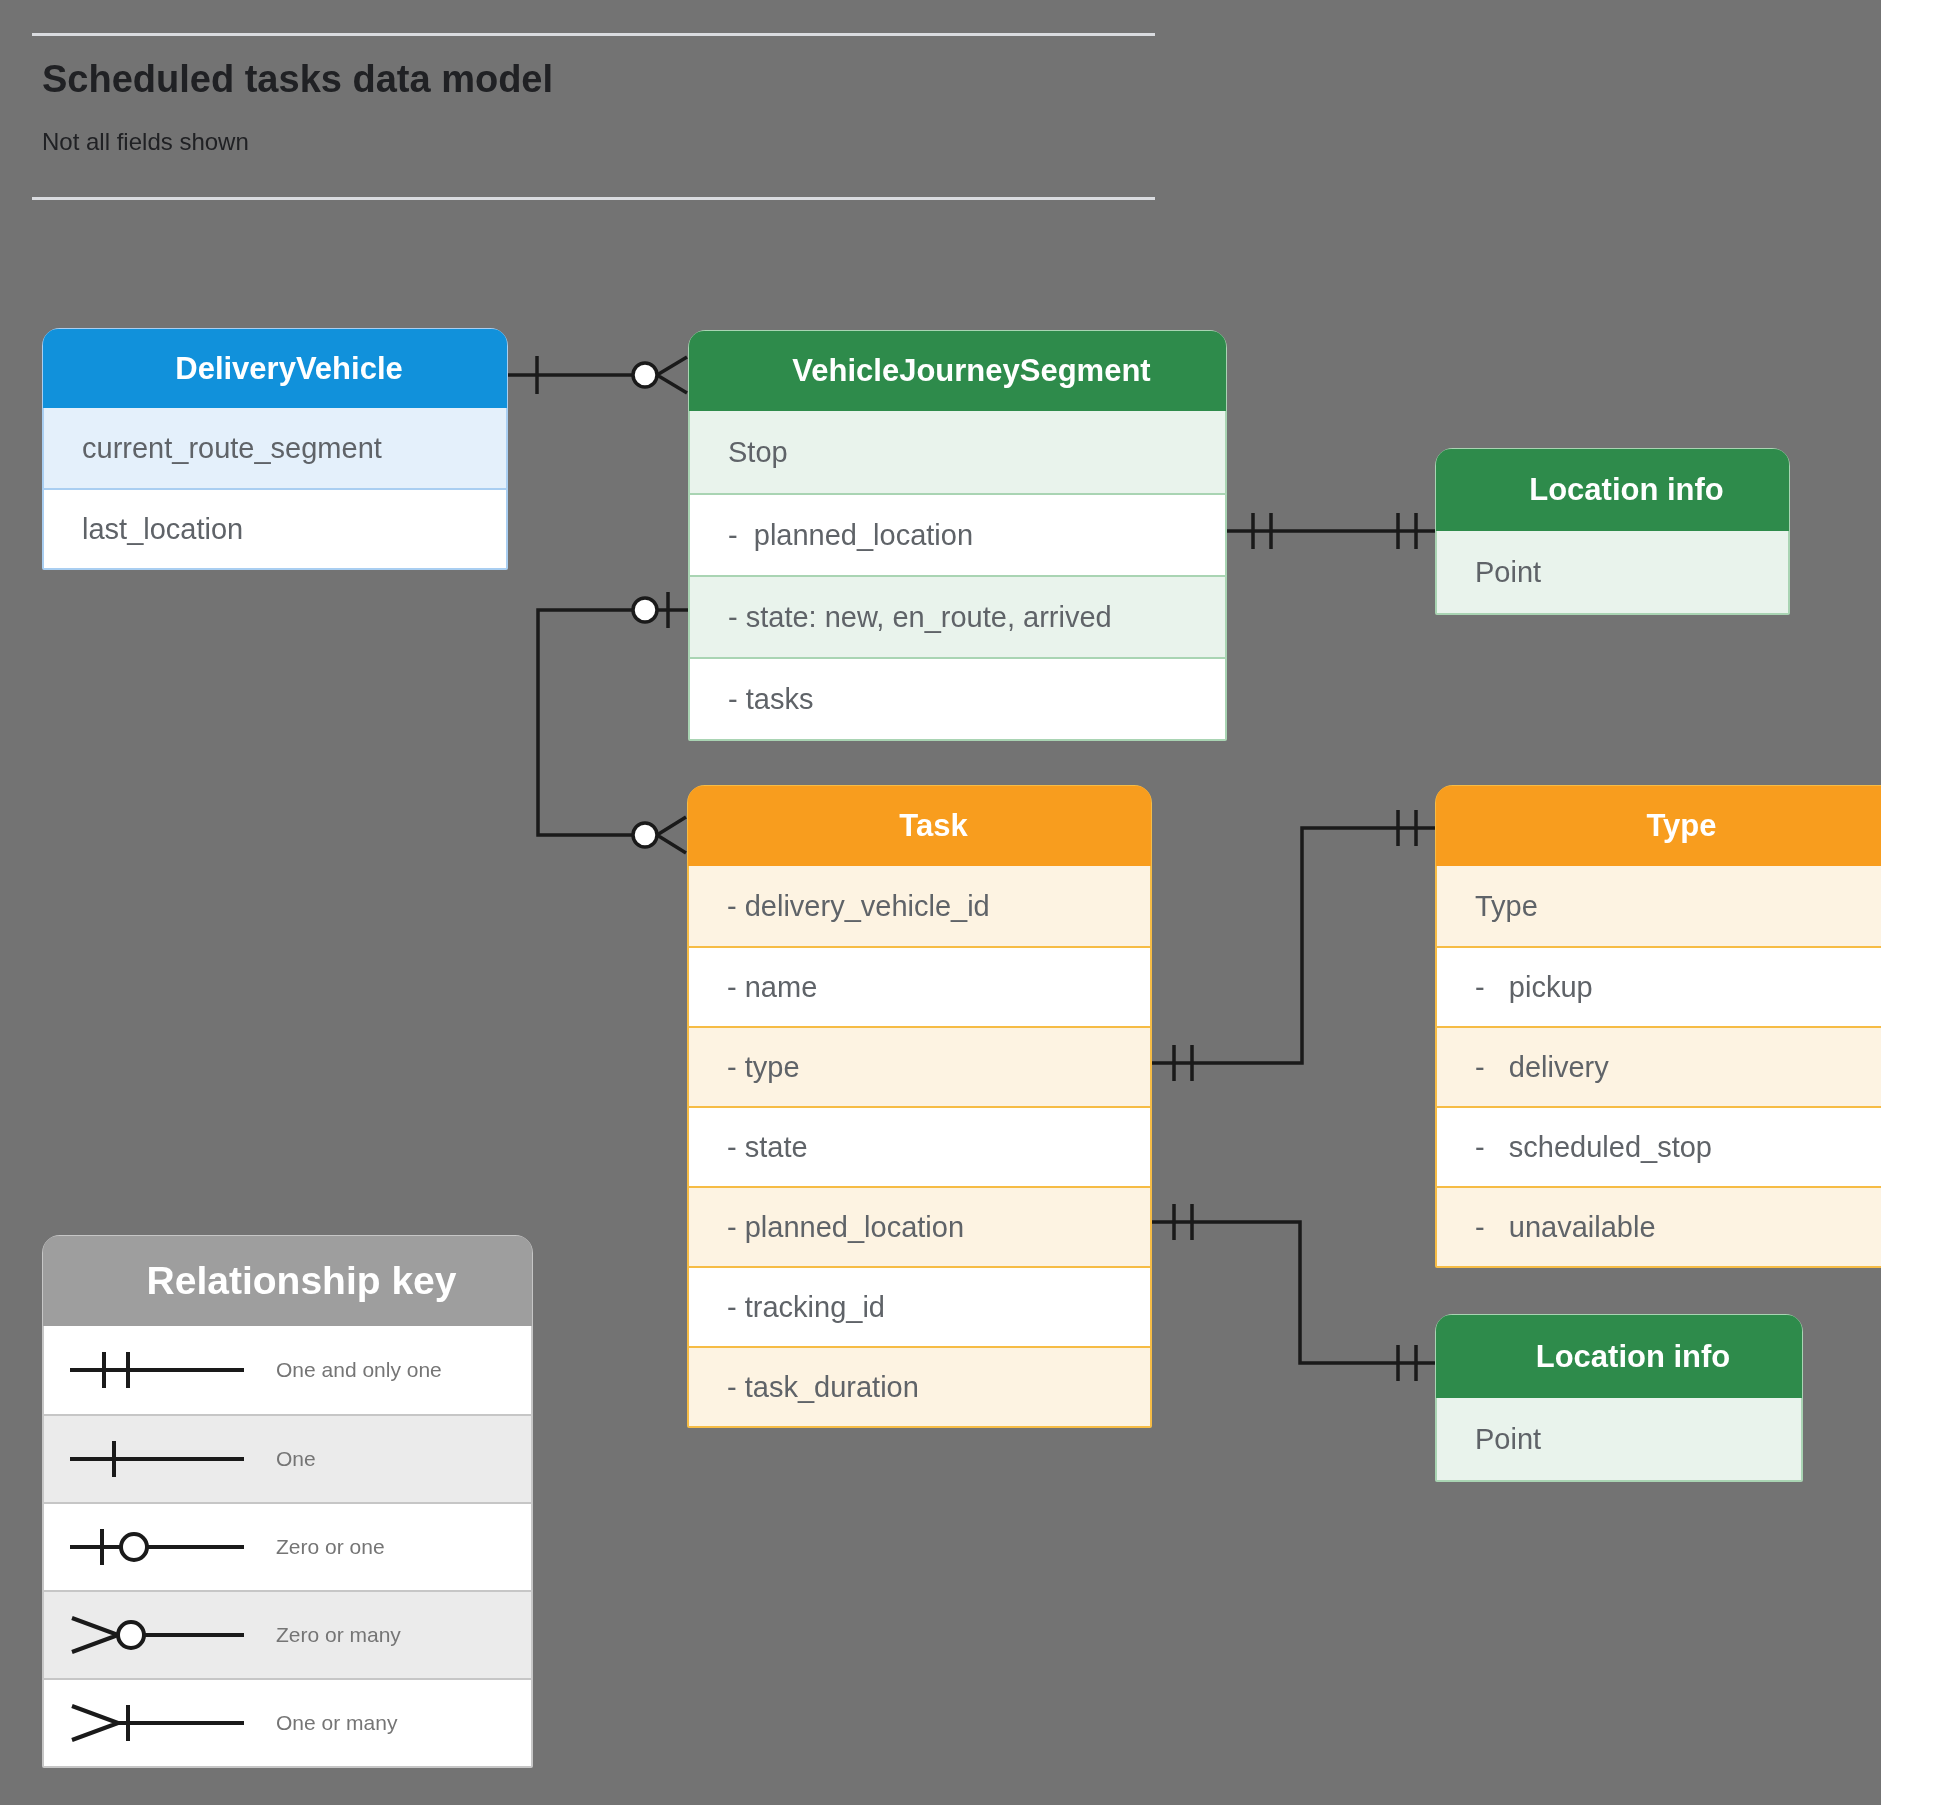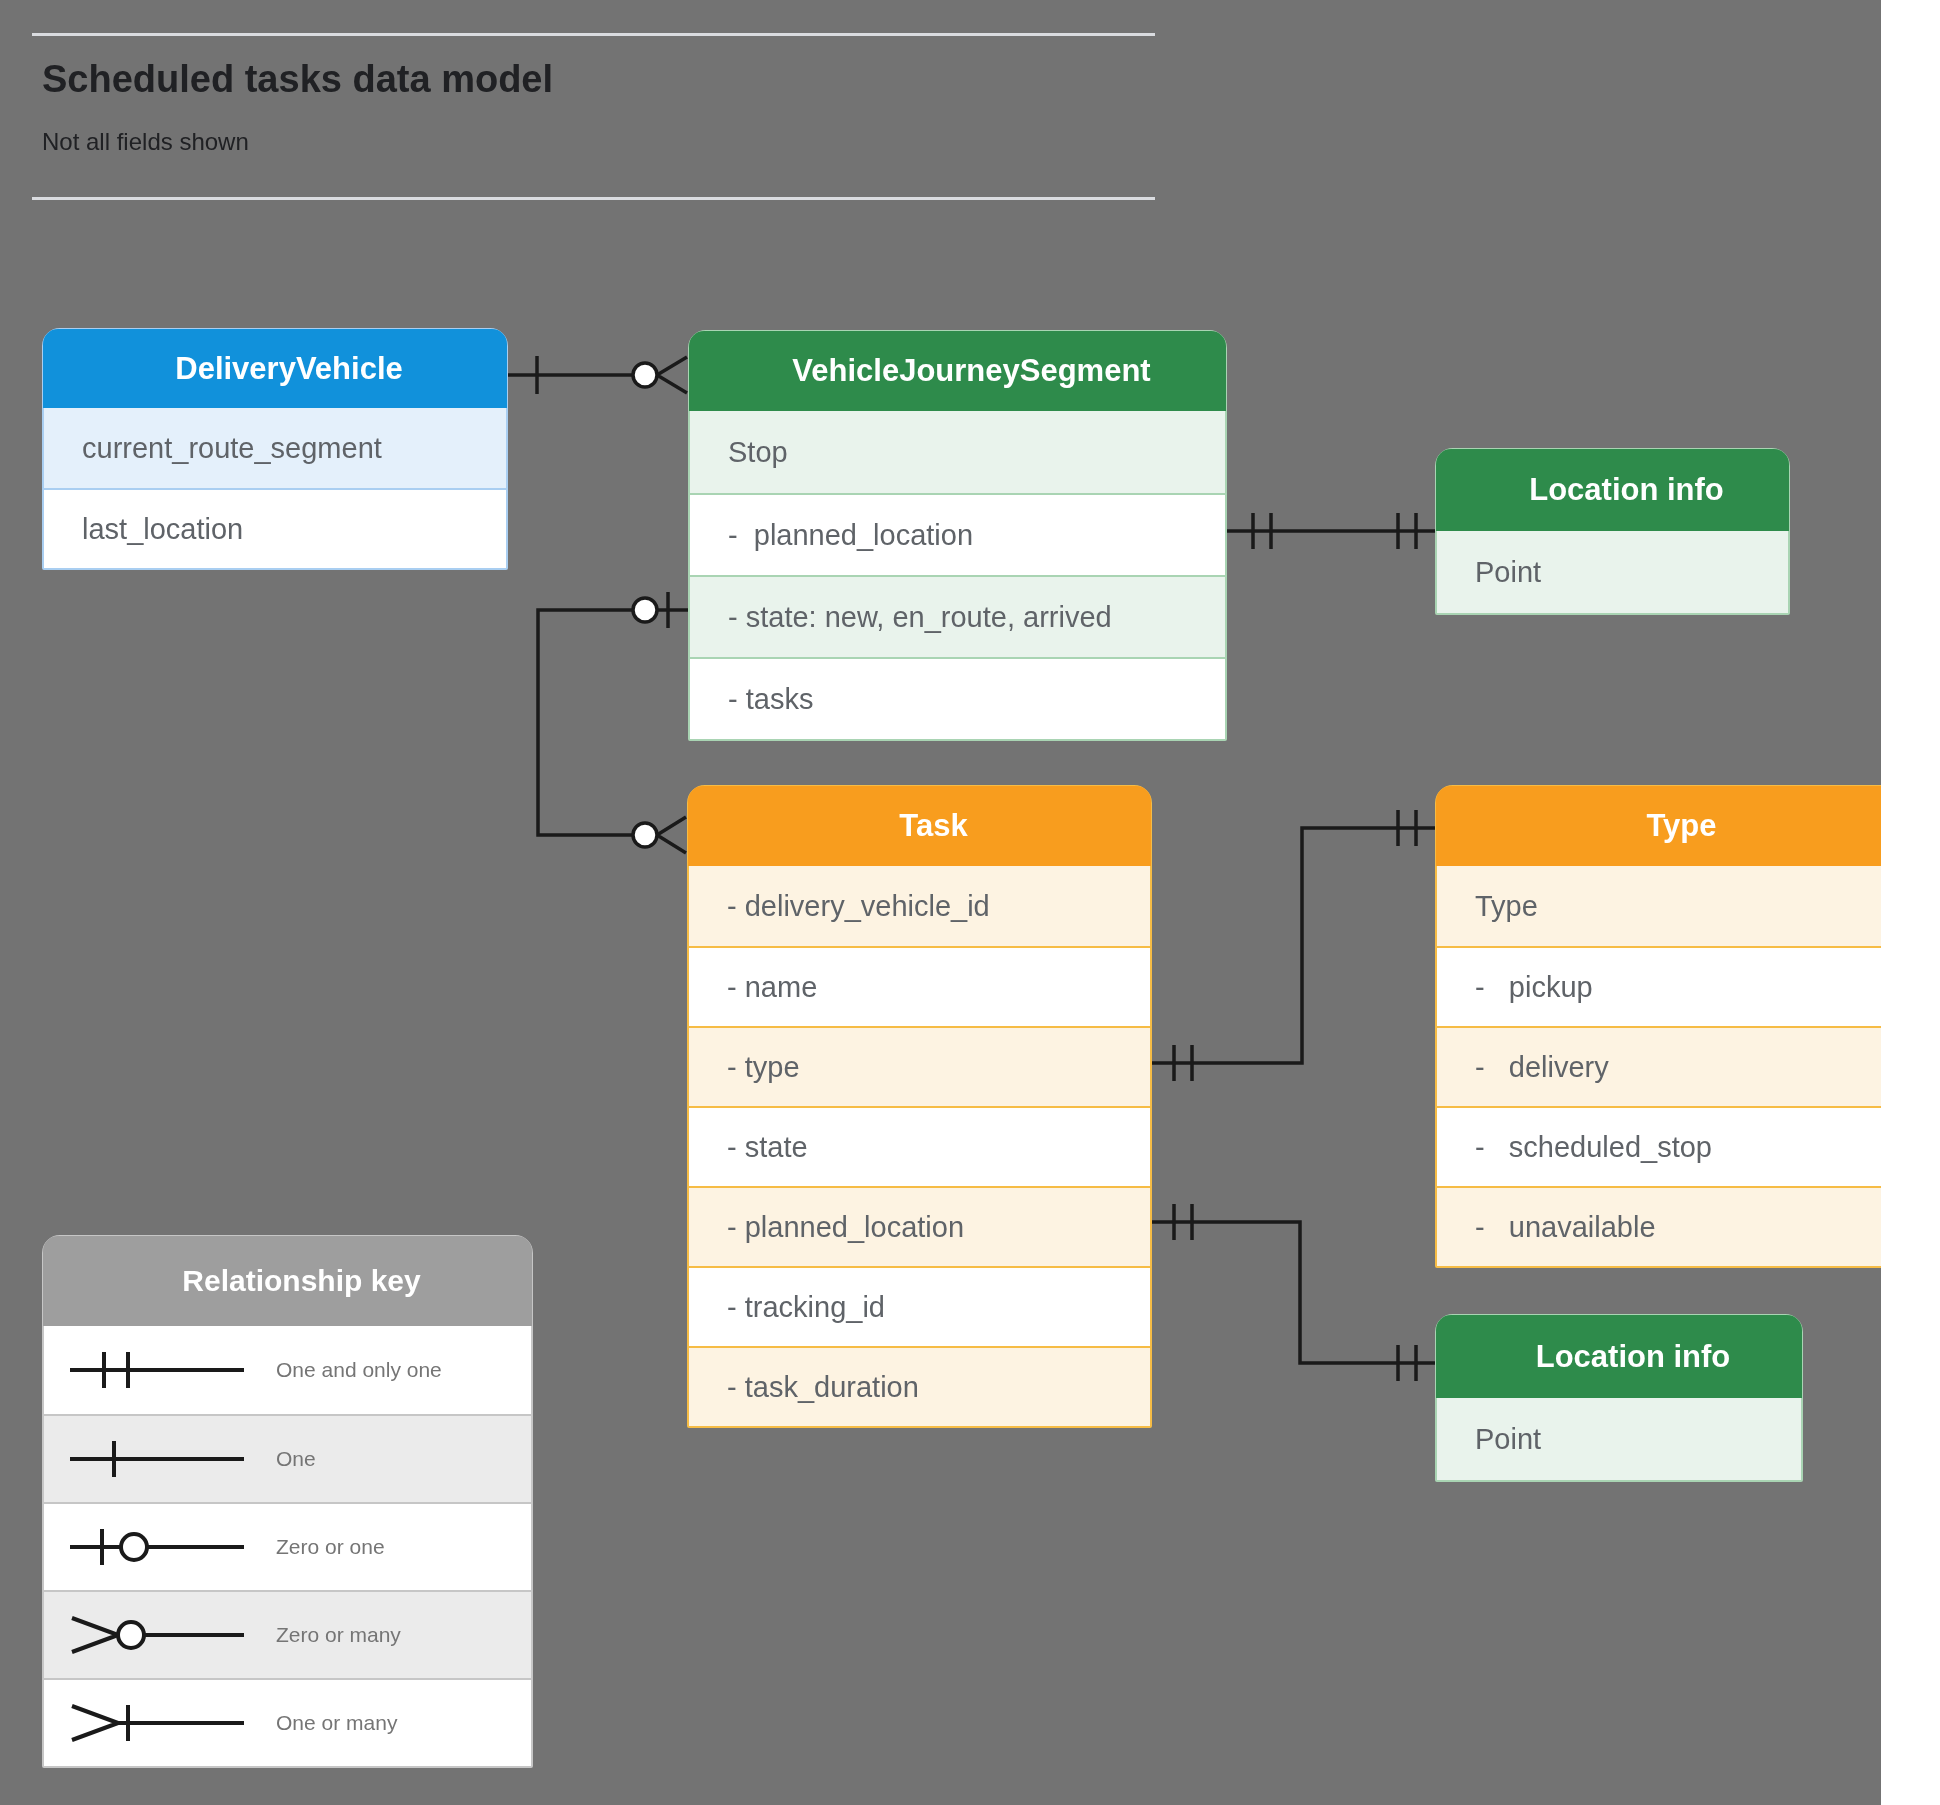--- a/index.html
+++ b/index.html
@@ -58,21 +58,21 @@
 
   #e-type{left:1435px;top:785px;width:465px;}
   #e-type .hdr{height:80px;}
   #e-type .row{height:80px;}
 
   #e-loc-bottom{left:1435px;top:1314px;width:368px;}
   #e-loc-bottom .hdr{height:83px;}
   #e-loc-bottom .row{height:82px;}
 
   #legend{left:42px;top:1235px;width:491px;border-radius:18px 18px 2px 2px;}
-  #legend .hdr{height:90px;font-size:30px;}
+  #legend .hdr{height:90px;font-size:39px;}
   #legend .row{height:88px;padding-left:18px;color:#757575;font-size:21px;align-items:center;gap:24px;}
   #legend .sym{flex:0 0 190px;height:52px;}
 
   #connectors{position:absolute;left:0;top:0;width:1940px;height:1805px;pointer-events:none;}
 </style>
 </head>
 <body>
 
 <div id="canvas">
 

